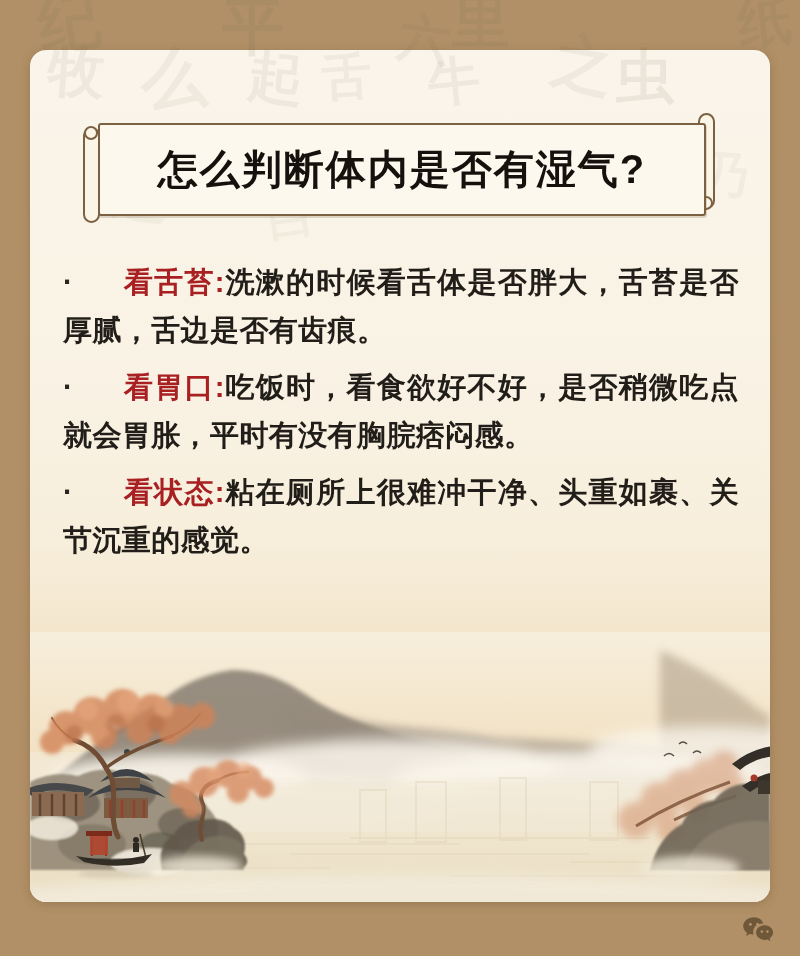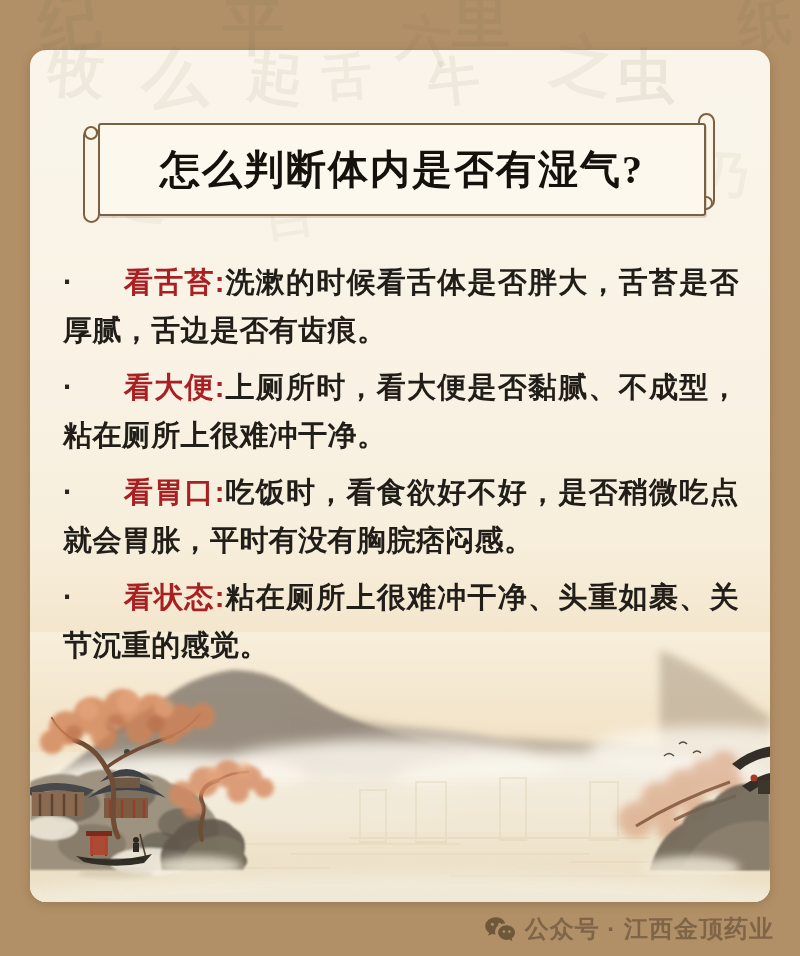--- a/index.html
+++ b/index.html
@@ -21,21 +21,20 @@
     position:absolute;font-family:"Liberation Serif","DejaVu Serif",serif;
     font-weight:700;color:#6c6750;line-height:1;
   }
   
   .scroll{position:absolute;left:0;top:0;width:740px;height:240px;z-index:4;}
   .banner{
     position:absolute;left:68px;top:73px;width:604px;height:89px;
     background:#fdf8ee;border:2px solid #7b6142;border-radius:3px;
     display:flex;align-items:center;justify-content:center;
     box-shadow:1px 2px 0 rgba(123,97,66,.22);
-    font-family:Liberation Serif, serif;
   }
   .page-title{
     margin:0;font-size:40px;font-weight:800;color:#15120e;letter-spacing:2px;white-space:nowrap;
   }
   .roll{
     position:absolute;width:13px;height:92px;background:#fbf5e8;
     border:2px solid #7b6142;border-radius:9px;
   }
   .roll-left{left:53px;top:77px;}
   .roll-right{left:668px;top:63px;}
@@ -76,21 +75,20 @@
     <div class="scroll">
       <div class="roll roll-left"></div>
       <div class="roll roll-right"></div>
       <div class="banner">
         <h1 class="page-title">怎么判断体内是否有湿气?</h1>
       </div>
     </div>
 
     <div class="points">
       <p class="point"><span class="point-bullet">·</span><span class="point-label">看舌苔:</span><span class="point-text">洗漱的时候看舌体是否胖大，舌苔是否厚腻，舌边是否有齿痕。</span></p>
-      <p class="point"><span class="point-bullet">·</span><span class="point-label">看大便:</span><span class="point-text">上厕所时，看大便是否黏腻、不成型，粘在厕所上很难冲干净。</span></p>
       <p class="point"><span class="point-bullet">·</span><span class="point-label">看胃口:</span><span class="point-text">吃饭时，看食欲好不好，是否稍微吃点就会胃胀，平时有没有胸脘痞闷感。</span></p>
       <p class="point"><span class="point-bullet">·</span><span class="point-label">看状态:</span><span class="point-text">粘在厕所上很难冲干净、头重如裹、关节沉重的感觉。</span></p>
     </div>
 
     <svg class="landscape" viewBox="0 0 740 270" preserveAspectRatio="none" xmlns="http://www.w3.org/2000/svg">
       <defs>
         <filter id="b1" x="-20%" y="-20%" width="140%" height="140%">
             <feGaussianBlur stdDeviation="1"></feGaussianBlur>
           </filter>
         <filter id="b2" x="-20%" y="-20%" width="140%" height="140%">
@@ -279,16 +277,15 @@
 
   <div class="footer">
     <svg class="wechat-icon" width="32" height="27" viewBox="0 0 32 27" xmlns="http://www.w3.org/2000/svg">
       <path fill="#6f5839" d="M12.2 1.2C6.1 1.2 1.2 5.2 1.2 10.1c0 2.8 1.5 5.2 3.9 6.8l-1 3.2 3.7-2c.9.2 1.9.4 2.9.4h.9c-.3-.9-.5-1.8-.5-2.8 0-4.6 4.2-8.2 9.3-8.2h.9C20.3 4 16.6 1.2 12.2 1.2z"></path>
       <circle cx="8.4" cy="8.3" r="1.5" fill="#b19067"></circle>
       <circle cx="15.6" cy="8.3" r="1.5" fill="#b19067"></circle>
       <path fill="#6f5839" d="M22.6 9.3c-4.7 0-8.5 3.3-8.5 7.3s3.8 7.3 8.5 7.3c1 0 1.9-.1 2.8-.4l3.1 1.7-.9-2.8c2.1-1.3 3.5-3.4 3.5-5.8 0-4-3.8-7.3-8.5-7.3z"></path>
       <circle cx="19.9" cy="15.6" r="1.3" fill="#b19067"></circle>
       <circle cx="25.4" cy="15.6" r="1.3" fill="#b19067"></circle>
     </svg>
-    <span class="footer-text">公众号 · 江西金顶药业</span>
   </div>
 
 </div>
 
 </body></html>

